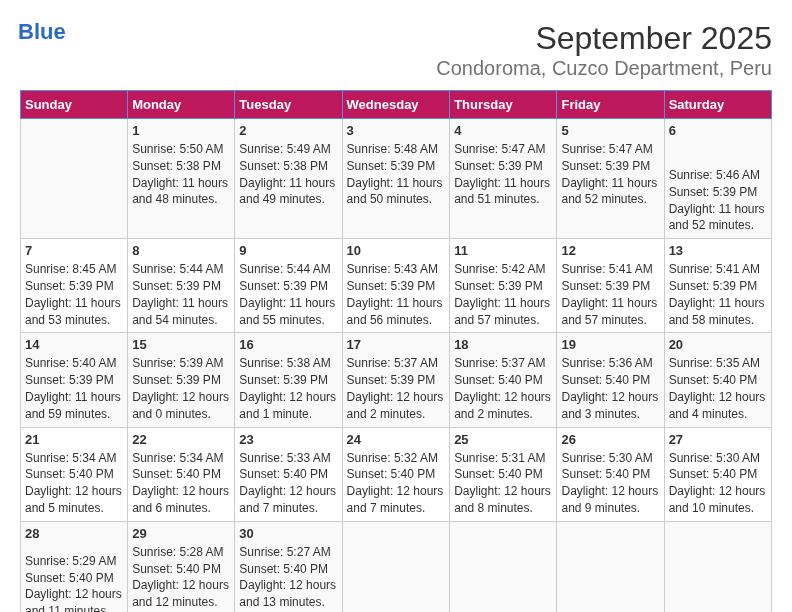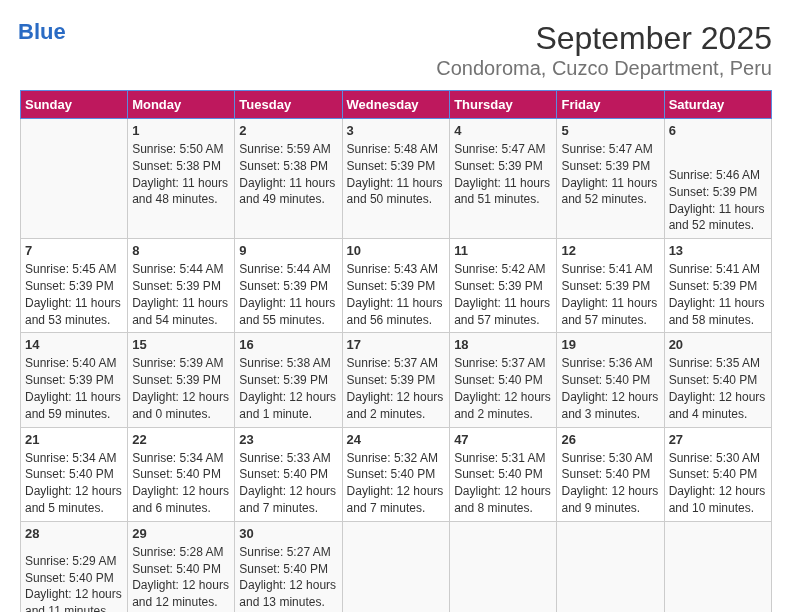--- a/index.html
+++ b/index.html
@@ -127,21 +127,21 @@
         <td class="empty-cell"></td>
         <td>
           <span class="day-num">1</span>
           <div class="day-info" style="white-space: pre-line;">Sunrise: 5:50 AM
 Sunset: 5:38 PM
 Daylight: 11 hours
 and 48 minutes.</div>
         </td>
         <td>
           <span class="day-num">2</span>
-          <div class="day-info" style="white-space: pre-line;">Sunrise: 5:59 AM
+          <div class="day-info" style="white-space: pre-line;">Sunrise: 5:49 AM
 Sunset: 5:38 PM
 Daylight: 11 hours
 and 49 minutes.</div>
         </td>
         <td>
           <span class="day-num">3</span>
           <div class="day-info" style="white-space: pre-line;">Sunrise: 5:48 AM
 Sunset: 5:39 PM
 Daylight: 11 hours
 and 50 minutes.</div>
@@ -164,21 +164,21 @@
           <span class="day-num">6</span>
           <div class="day-info" style="white-space: pre-line; margin-top: 29px;">Sunrise: 5:46 AM
 Sunset: 5:39 PM
 Daylight: 11 hours
 and 52 minutes.</div>
         </td>
       </tr>
       <tr>
         <td>
           <span class="day-num">7</span>
-          <div class="day-info" style="white-space: pre-line;">Sunrise: 5:45 AM
+          <div class="day-info" style="white-space: pre-line;">Sunrise: 8:45 AM
 Sunset: 5:39 PM
 Daylight: 11 hours
 and 53 minutes.</div>
         </td>
         <td>
           <span class="day-num">8</span>
           <div class="day-info" style="white-space: pre-line;">Sunrise: 5:44 AM
 Sunset: 5:39 PM
 Daylight: 11 hours
 and 54 minutes.</div>
@@ -293,21 +293,21 @@
 and 7 minutes.</div>
         </td>
         <td>
           <span class="day-num">24</span>
           <div class="day-info" style="white-space: pre-line;">Sunrise: 5:32 AM
 Sunset: 5:40 PM
 Daylight: 12 hours
 and 7 minutes.</div>
         </td>
         <td>
-          <span class="day-num">47</span>
+          <span class="day-num">25</span>
           <div class="day-info" style="white-space: pre-line;">Sunrise: 5:31 AM
 Sunset: 5:40 PM
 Daylight: 12 hours
 and 8 minutes.</div>
         </td>
         <td>
           <span class="day-num">26</span>
           <div class="day-info" style="white-space: pre-line;">Sunrise: 5:30 AM
 Sunset: 5:40 PM
 Daylight: 12 hours

